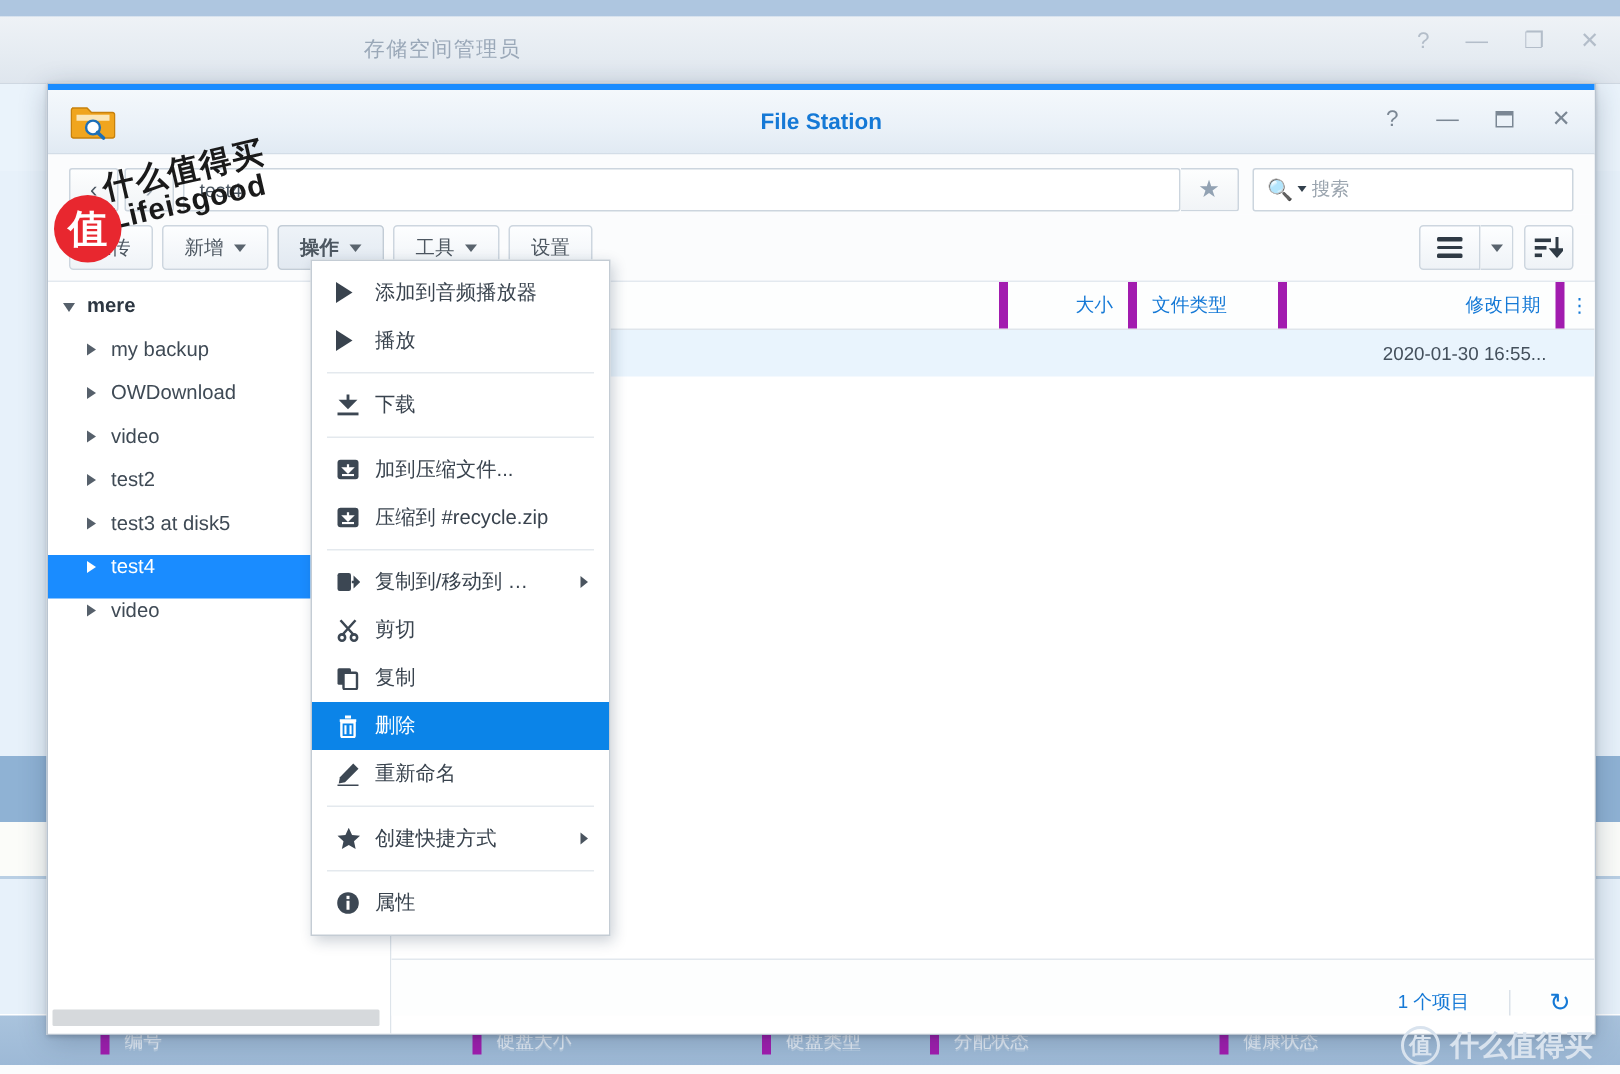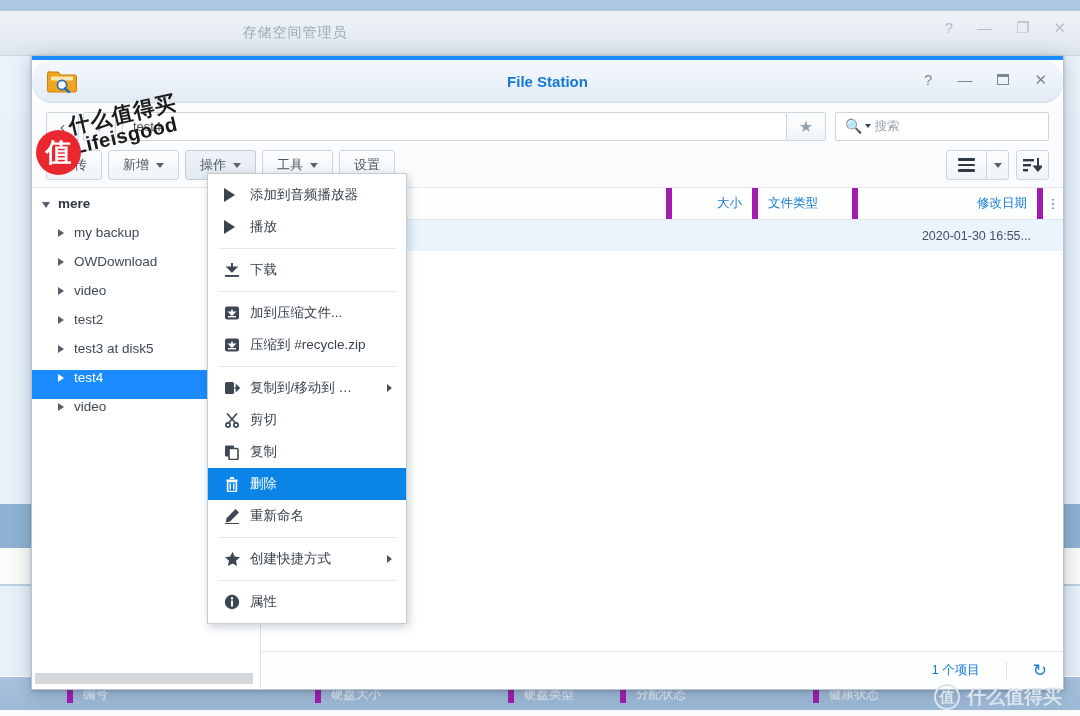--- a/index.html
+++ b/index.html
@@ -79,21 +79,20 @@
   }
   .fs-accent {
     height: 4px; width: 100%;
     background: #1a8cff;
   }
   .fs-titlebar {
     position: relative;
     height: 43px;
     background: linear-gradient(#f4f8fc 0%, #eaf1f8 60%, #e1eaf3 100%);
     border-bottom: 1px solid #d3dde7;
-    border-radius: 20px;
   }
   .fs-appicon {
     position: absolute; left: 15px; top: 7px;
     width: 30px; height: 27px;
   }
   .fs-title {
     position: absolute; left: 0; top: 13px; width: 100%;
     text-align: center;
     font-size: 15px; font-weight: bold; color: #1579d6;
   }
@@ -172,20 +171,21 @@
     padding: 0 14px;
     border: 1px solid #cdd6df; border-radius: 3px;
     background: linear-gradient(#fdfeff, #eff3f7);
     display: flex; align-items: center; gap: 7px;
     font-size: 13px; color: #4d5761;
     white-space: nowrap;
   }
   .tb-btn.active {
     background: linear-gradient(#eef3f8, #e2e9f1);
     border-color: #c2ccd6;
+    font-weight: bold;
   }
   .caret-sm {
     width: 0; height: 0;
     border-left: 4px solid transparent; border-right: 4px solid transparent;
     border-top: 5px solid #5a646e;
   }
   .tb-right { margin-left: auto; display: flex; align-items: center; }
   .tb-view {
     height: 30px; width: 41px;
     border: 1px solid #cdd6df; border-radius: 3px 0 0 3px;
@@ -277,25 +277,25 @@
     font-size: 12.5px; color: #44505c;
   }
   .file-row .cell { display: flex; align-items: center; padding: 0 10px; }
   .file-row .cell.name { flex: 1; }
   .file-row .cell.size { width: 86px; justify-content: flex-end; }
   .file-row .cell.type { width: 100px; }
   .file-row .cell.date { width: 185px; justify-content: flex-end; }
   .file-row .cell.more { width: 22px; }
 
   .fs-statusbar {
-    position: absolute; left: 0; right: 0; bottom: 0;
+    position: absolute; left: 0; right: 0; bottom: 12px;
     height: 38px;
     border-top: 1px solid #e2e8ee;
     background: #fdfefe;
-    display: flex; align-items: center; justify-content: flex-end;
+    display: flex; align-items: flex-end; justify-content: flex-end;
     padding-right: 16px; gap: 26px;
     font-size: 12.5px; color: #1579d6;
   }
   .sb-sep { width:1px; height:17px; background:#dbe2e9; }
   .refresh { font-size: 17px; color: #1579d6; line-height: 1; }
 
   
   #ctxmenu {
     position: absolute;
     left: 207px; top: 173px;

